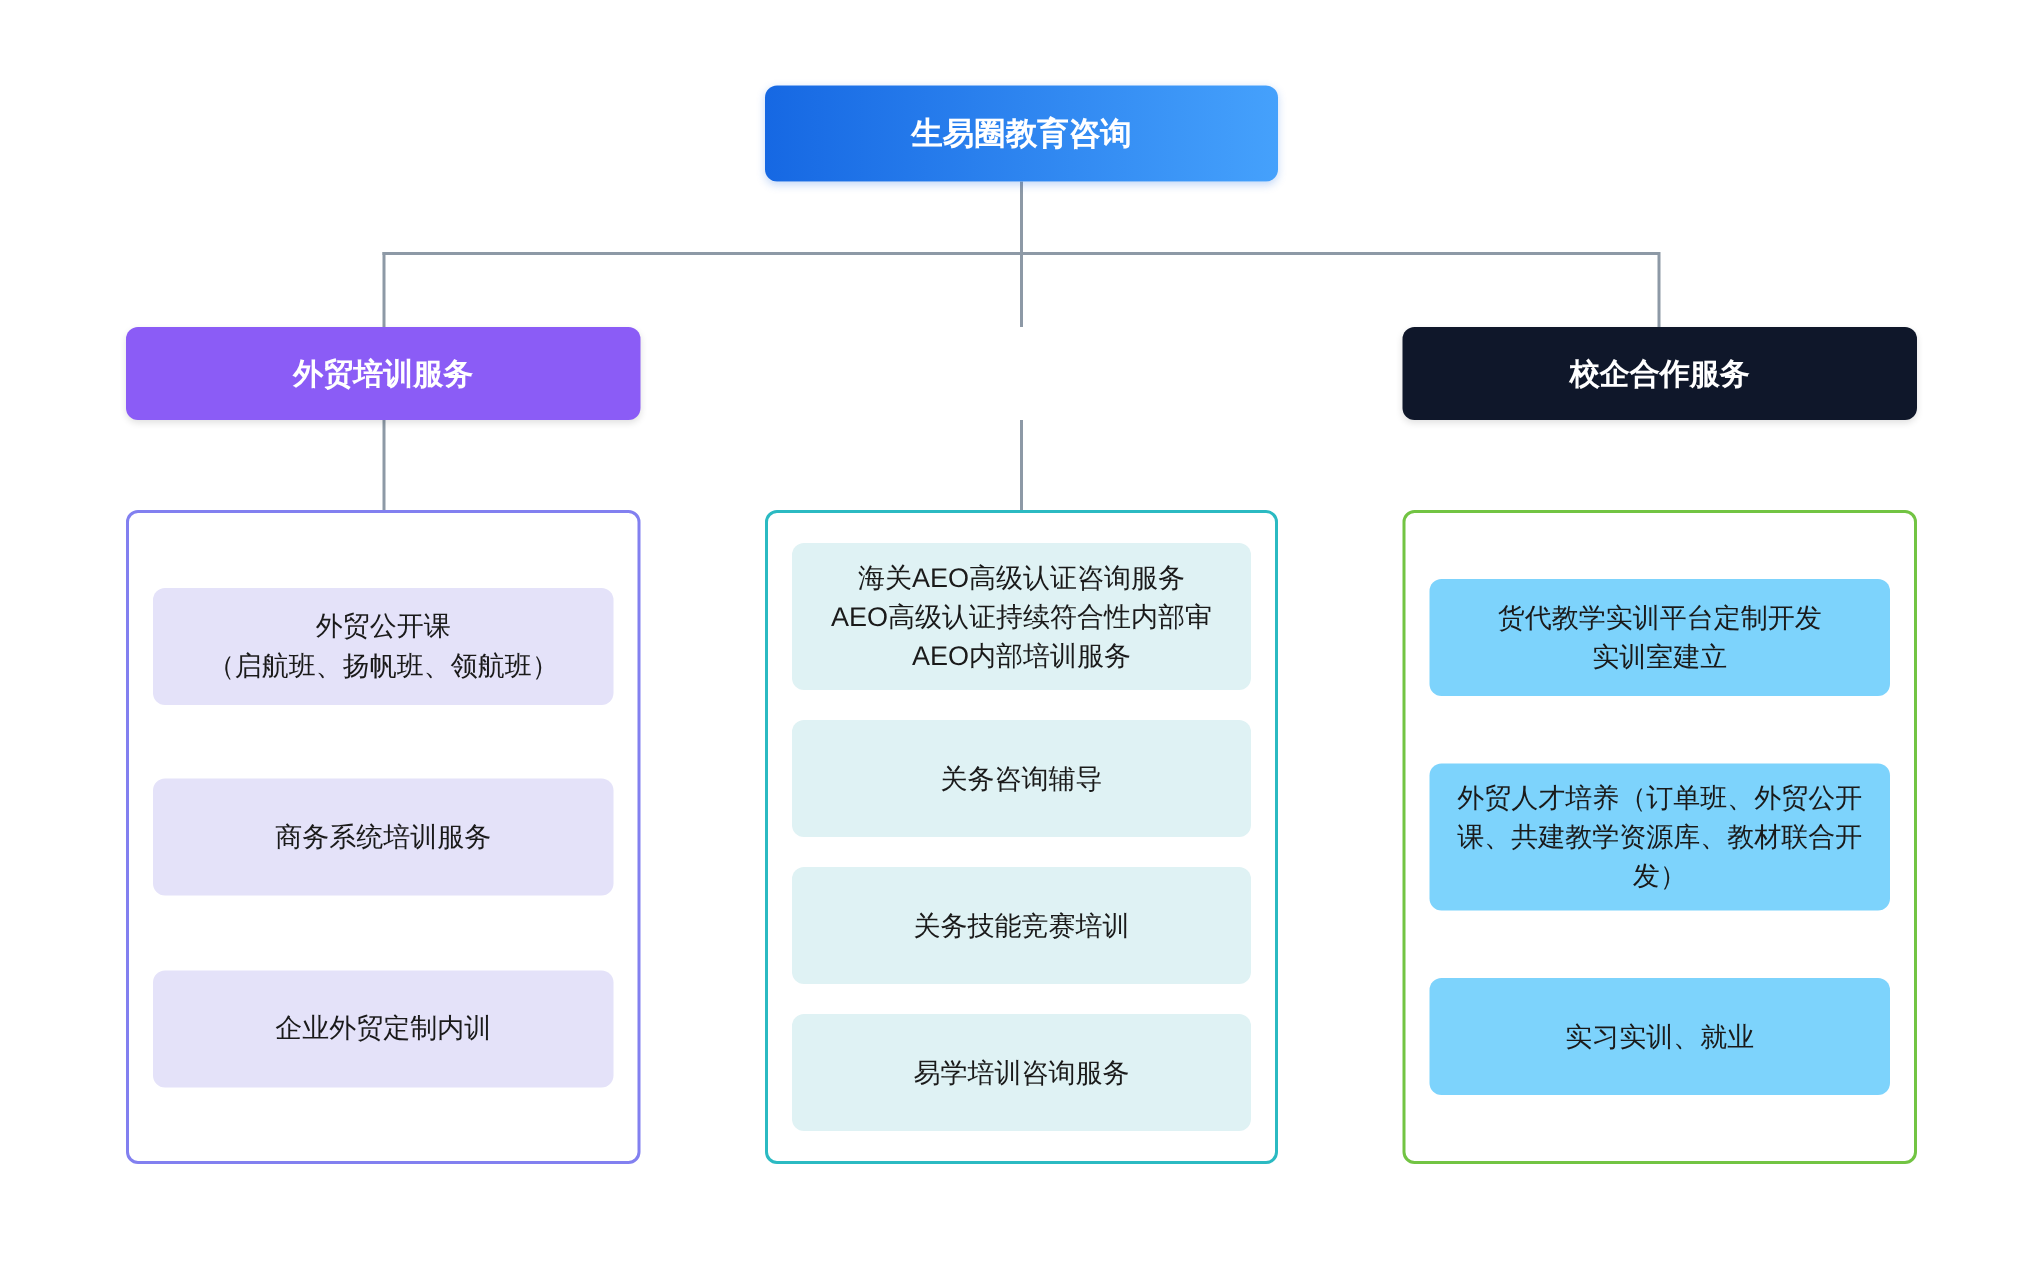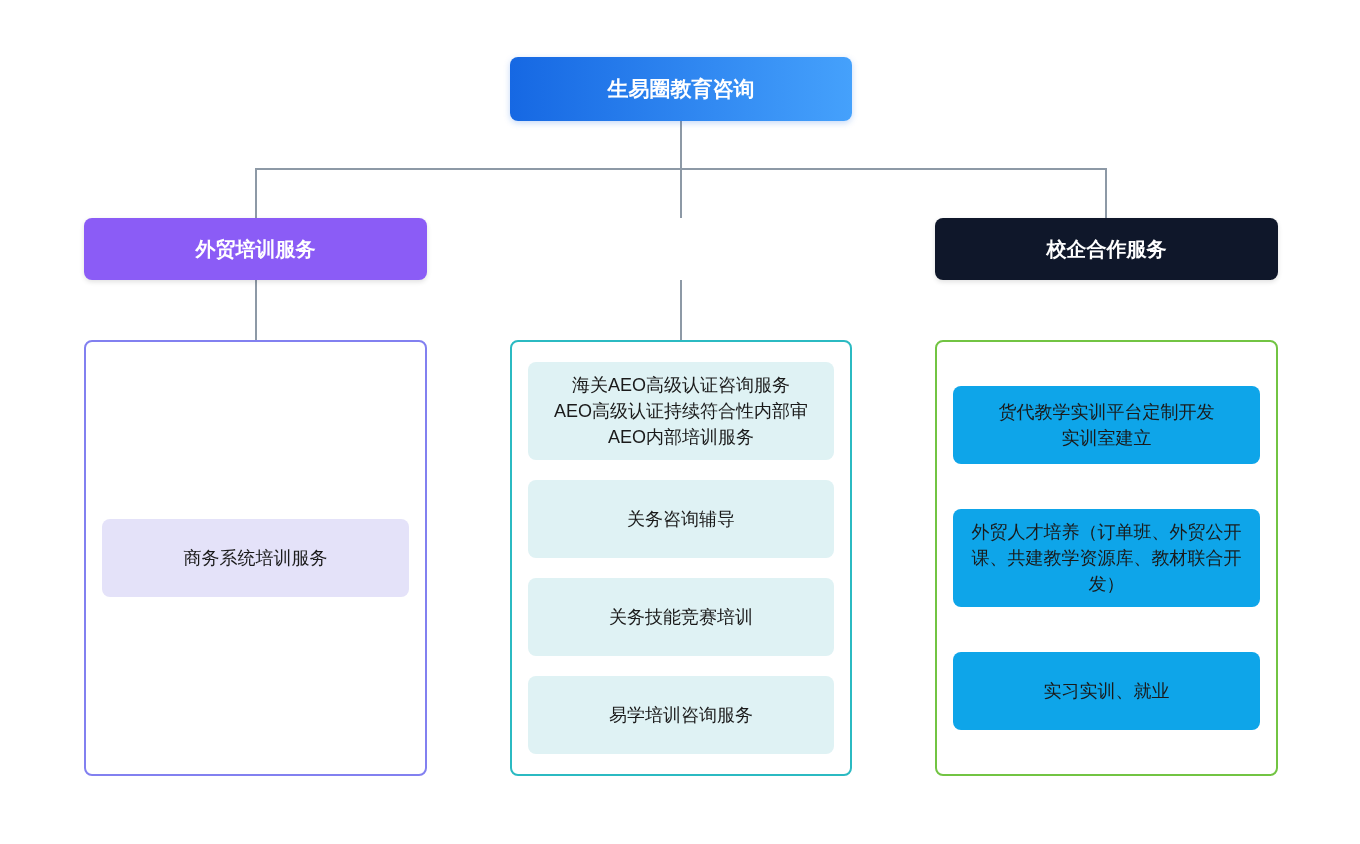--- a/index.html
+++ b/index.html
@@ -64,21 +64,21 @@
   }
   
   .b1 .branch-header, .branch-header.b1 { background: #8b5cf6; }
   .branch-container.b1 { border-color: #8280f0; }
   .b1 .item { background: #e4e2f9; }
   .branch-header.b2 { background: #29b8bf; }
   .branch-container.b2 { border-color: #2bbac2; }
   .b2 .item { background: #dff2f4; }
   .branch-header.b3 { background: #0f172a; }
   .branch-container.b3 { border-color: #72c443; }
-  .b3 .item { background: #0ea5e9; }
+  .b3 .item { background: #7dd3fc; }
 </style>
 </head>
 <body>
 
 <div class="canvas">
 
   <div class="line v" style="left:680px; top:121px; height:47px;"></div>
   <div class="line h" style="left:255px; top:168px; width:851px;"></div>
   <div class="line v" style="left:255px; top:168px; height:50px;"></div>
   <div class="line v" style="left:680px; top:168px; height:50px;"></div>
@@ -88,21 +88,28 @@
 
   <div class="root-node">
     <span>生易圈教育咨询</span>
   </div>
 
   <div class="branch-header b1" style="left:84px; width:343px;">
     <span>外贸培训服务</span>
   </div>
   <div class="branch-container b1" style="left:84px; width:343px;">
     <div class="item">
+      <span>外贸公开课
+（启航班、扬帆班、领航班）</span>
+    </div>
+    <div class="item">
       <span>商务系统培训服务</span>
+    </div>
+    <div class="item">
+      <span>企业外贸定制内训</span>
     </div>
   </div>
 
   <div class="branch-container b2" style="left:510px; width:342px;">
     <div class="item">
       <span>海关AEO高级认证咨询服务
 AEO高级认证持续符合性内部审
 AEO内部培训服务</span>
     </div>
     <div class="item">

